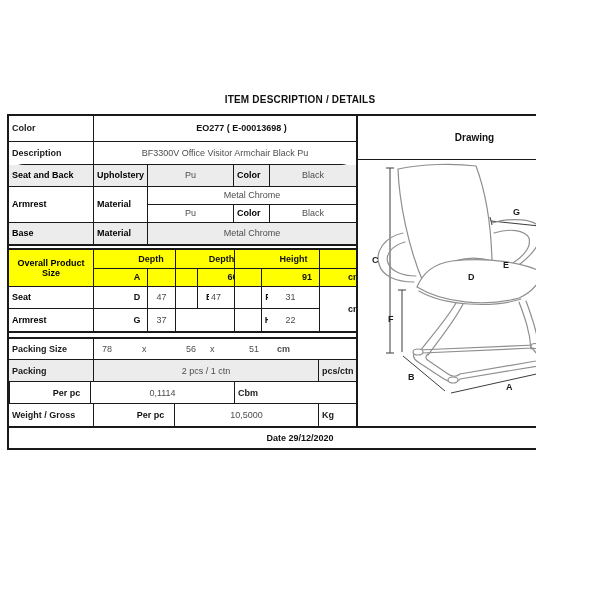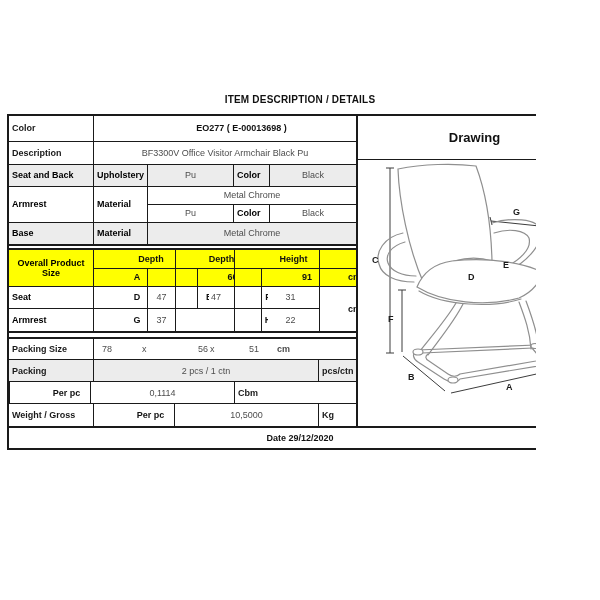--- a/index.html
+++ b/index.html
@@ -23,39 +23,39 @@
   .lab  { font-weight:bold; padding-left:3px; }
   .ctr  { justify-content:center; text-align:center;padding-left:33px; }
   .val  { color:#4d4d4d; justify-content:center; text-align:center; }
   .bold { font-weight:bold; color:#111; }
   .shade { background:#ececec; }
   .yellow { background:#ffff00; }
   .r48a { height:25px; } .r48b { height:23px; }
   .w84 { width:84px; } .fx1 { flex:1; }
 
   .mat-grid { display:grid; grid-template-columns:84px 54px 86px 36px 1fr;
-              grid-template-rows:21px 18px 18px 22px; }
+              grid-template-rows:21px 18px 18px 22px;border-radius:15px; }
   .size-grid { display:grid; grid-template-columns:84px 54px 28px 22px 37px 27px 58px 1fr;
                grid-template-rows:18px 18px 22px 23px; }
   .mat-grid > div, .size-grid > div { display:flex; align-items:center; font-size:9px; overflow:hidden; }
 
   .spacer { height:6px; border-top:2px solid #1a1a1a; border-bottom:2px solid #1a1a1a; }
   .spacer2 { height:8px; border-top:2px solid #1a1a1a; border-bottom:2px solid #1a1a1a; }
 
   .r-ps { height:21px; } .r-pk { height:22px; border-top:1px solid #1a1a1a; }
   .r-vol { height:22px; border-top:1px solid #1a1a1a; } .r-wt { height:23px; border-top:1px solid #1a1a1a; }
 
   .ps-val { position:relative; flex:1; border-left:1px solid #1a1a1a; }
   .ps-item { position:absolute; top:50%; transform:translateY(-50%); font-size:9px; color:#4d4d4d; }
 
   .daterow { height:22px; border-top:2px solid #1a1a1a; display:flex; align-items:center;
              justify-content:center; font-size:9px; font-weight:bold; color:#111; }
 
   .drawhead { height:48px; border-bottom:1px solid #1a1a1a; display:flex; align-items:center;
-              justify-content:center; font-size:13px; font-weight:bold; color:#111; }
+              justify-content:center; font-size:10px; font-weight:bold; color:#111; }
   .drawarea { flex:1; position:relative; }
   svg text { font-family:"Liberation Sans", sans-serif; font-size:9px; font-weight:bold; fill:#1a1a1a; }
   .chair { stroke:#8f8f8f; stroke-width:1.2; fill:none; stroke-linecap:round; }
   .chairf { stroke:#8f8f8f; stroke-width:1.2; fill:#ffffff; }
   .dim { stroke:#3c3c3c; stroke-width:1; fill:none; }
 </style>
 </head>
 <body>
 
 <div class="page">
@@ -129,21 +129,21 @@
           <div class="val bl bt1" style="grid-column:7;grid-row:4;justify-content:center">22</div>
         </div>
 
         <div class="spacer2"></div>
 
         <div class="row r-ps">
           <div class="cell lab w84">Packing Size</div>
           <div class="ps-val">
             <span class="ps-item" style="left:8px">78</span>
             <span class="ps-item" style="left:48px">x</span>
-            <span class="ps-item" style="left:104px">56</span>
+            <span class="ps-item" style="left:92px">56</span>
             <span class="ps-item" style="left:116px">x</span>
             <span class="ps-item" style="left:155px">51</span>
             <span class="ps-item bold" style="left:183px">cm</span>
           </div>
         </div>
         <div class="row r-pk shade">
           <div class="cell lab w84">Packing</div>
           <div class="cell val bl" style="width:225px">2 pcs / 1 ctn</div>
           <div class="cell lab bl fx1">pcs/ctn</div>
         </div>

